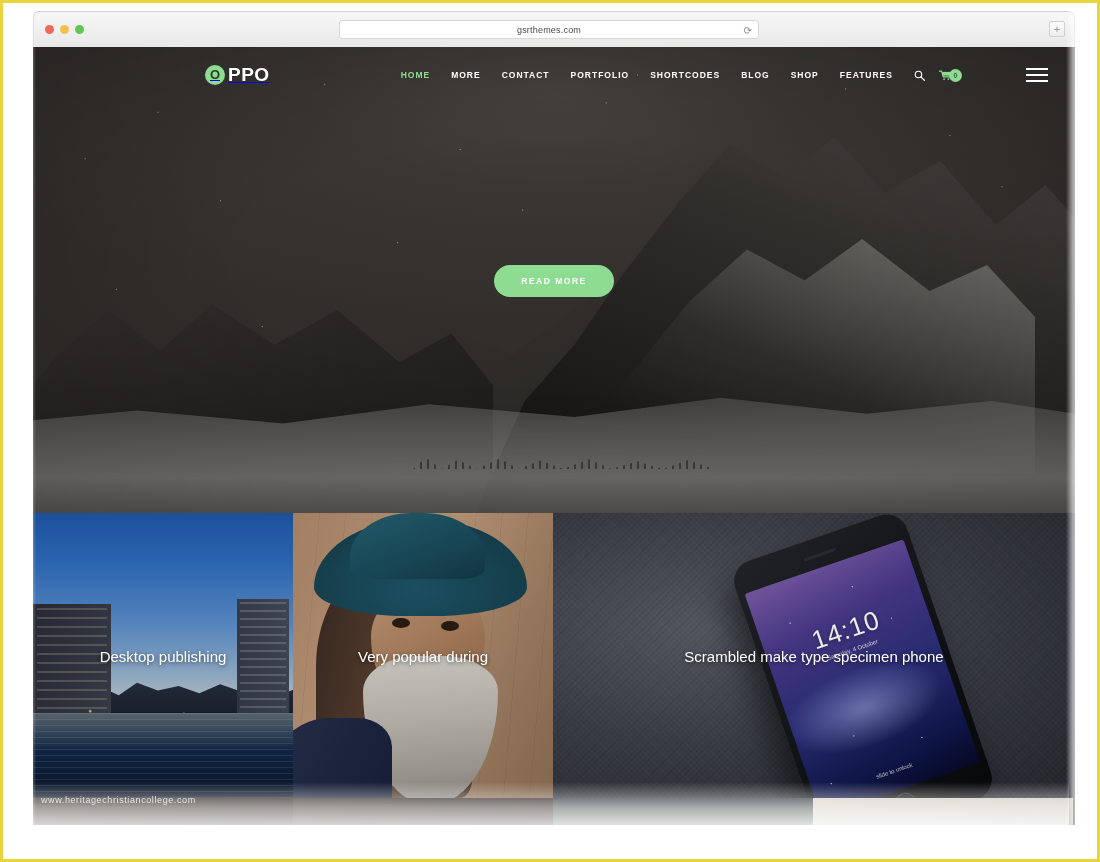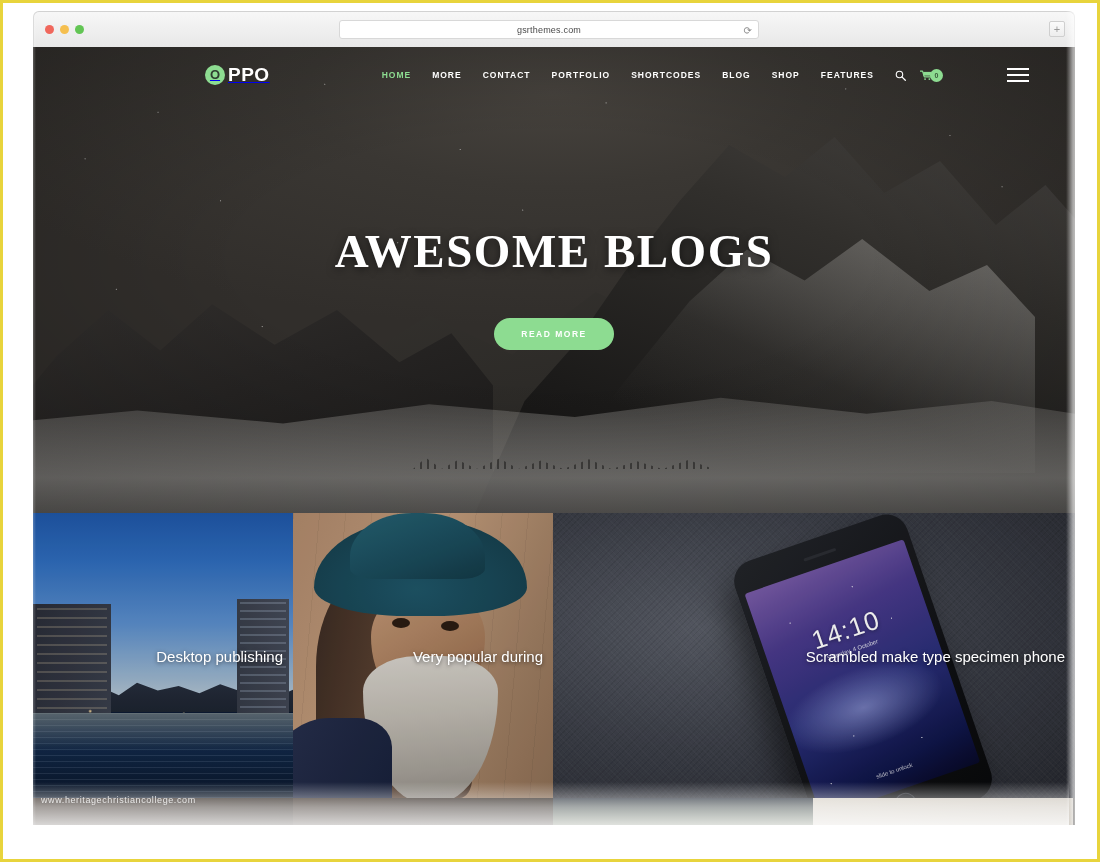--- a/index.html
+++ b/index.html
@@ -247,21 +247,21 @@
     margin-left: 112px;
   }
   .nav-link {
     font-size: 8.5px;
     font-weight: bold;
     color: #ffffff;
     letter-spacing: 1px;
     text-decoration: none;
     white-space: nowrap;
   }
-  .nav-link.active { color: #8ddc91; }
+  .nav-link.active { color: #8ddc91; margin-left: 19px; }
 
   .nav-tools {
     display: flex;
     align-items: center;
     gap: 14px;
     margin-left: 21px;
   }
   .search-icon svg { display: block; }
   .cart-wrap {
     position: relative;
@@ -337,21 +337,21 @@
     position: relative;
     overflow: hidden;
   }
   .card.w-small { width: 260px; height: 285px; }
   .card.w-large { width: 522px; height: 285px; }
   .card .caption {
     position: absolute;
     left: 0; right: 0;
     top: 50%;
     transform: translateY(-50%);
-    text-align: right;
+    text-align: center;
     font-size: 15px;
     color: #ffffff;
     text-shadow: 0 1px 4px rgba(0,0,0,.6);
     padding: 0 10px;
     z-index: 3;
   }
   .card .shade {
     position: absolute;
     inset: 0;
     background: rgba(0,0,0,.08);
@@ -663,21 +663,20 @@
 
         <div class="hamburger">
           <span></span>
           <span></span>
           <span></span>
         </div>
       </nav>
 
       <div class="hero-copy">
         <div class="hero-title">
-          <div>AWESOME BLOGS</div>
         </div>
         <button class="hero-btn">READ MORE</button>
       </div>
     </section>
 
     <section class="grid">
 
       <article class="card w-small">
         <div class="img-city">
           <div class="sky2"></div>

